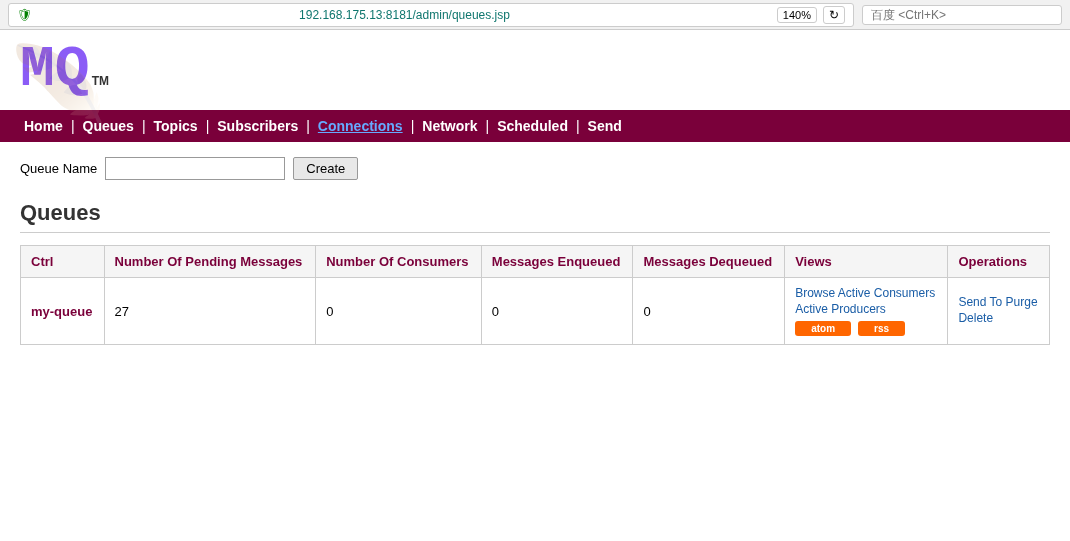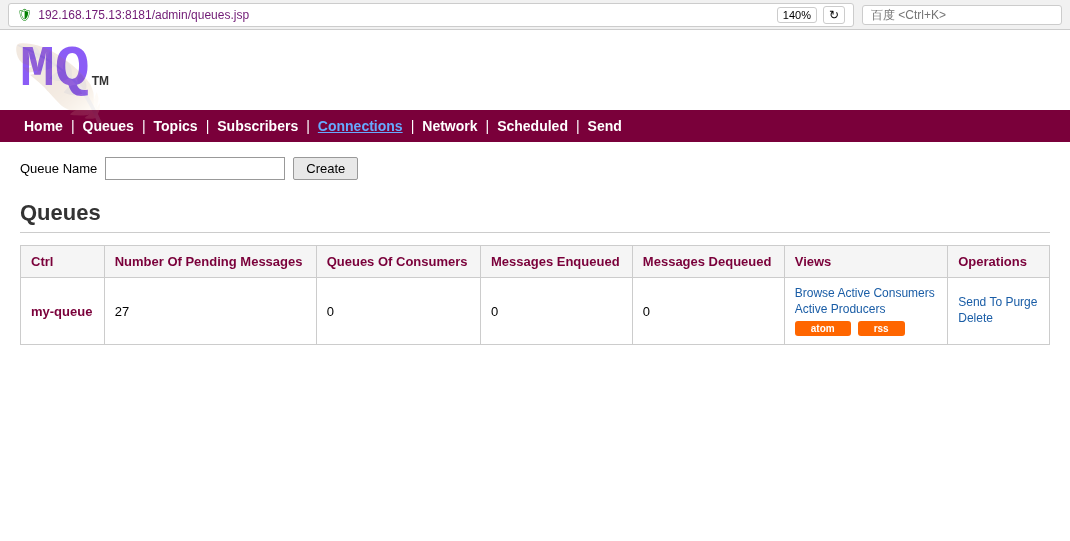--- a/index.html
+++ b/index.html
@@ -20,21 +20,21 @@
       border: 1px solid #ccc;
       border-radius: 3px;
       padding: 2px 8px;
       font-size: 12px;
       flex: 1;
       display: flex;
       align-items: center;
       gap: 6px;
     }
     .shield-icon { color: green; font-size: 12px; }
-    .url-text { color: #701a75; font-size: 12px; flex: 1; }
+    .url-text { color: #0f766e; font-size: 12px; flex: 1; text-align: center; }
     .zoom-badge {
       background: #fff;
       border: 1px solid #ccc;
       border-radius: 3px;
       padding: 1px 5px;
       font-size: 11px;
     }
     .reload-btn {
       background: none;
       border: 1px solid #ccc;
@@ -274,21 +274,21 @@
     <button class="create-btn">Create</button>
   </div>
 
   <h2 class="queues-heading">Queues</h2>
 
   <table class="queues-table">
     <thead>
       <tr>
         <th>Ctrl</th>
         <th>Number Of Pending Messages</th>
-        <th>Queues Of Consumers</th>
+        <th>Number Of Consumers</th>
         <th>Messages Enqueued</th>
         <th>Messages Dequeued</th>
         <th>Views</th>
         <th>Operations</th>
       </tr>
     </thead>
     <tbody>
       <tr>
         <td>
           <a class="queue-name-link" href="#">my-queue</a>

